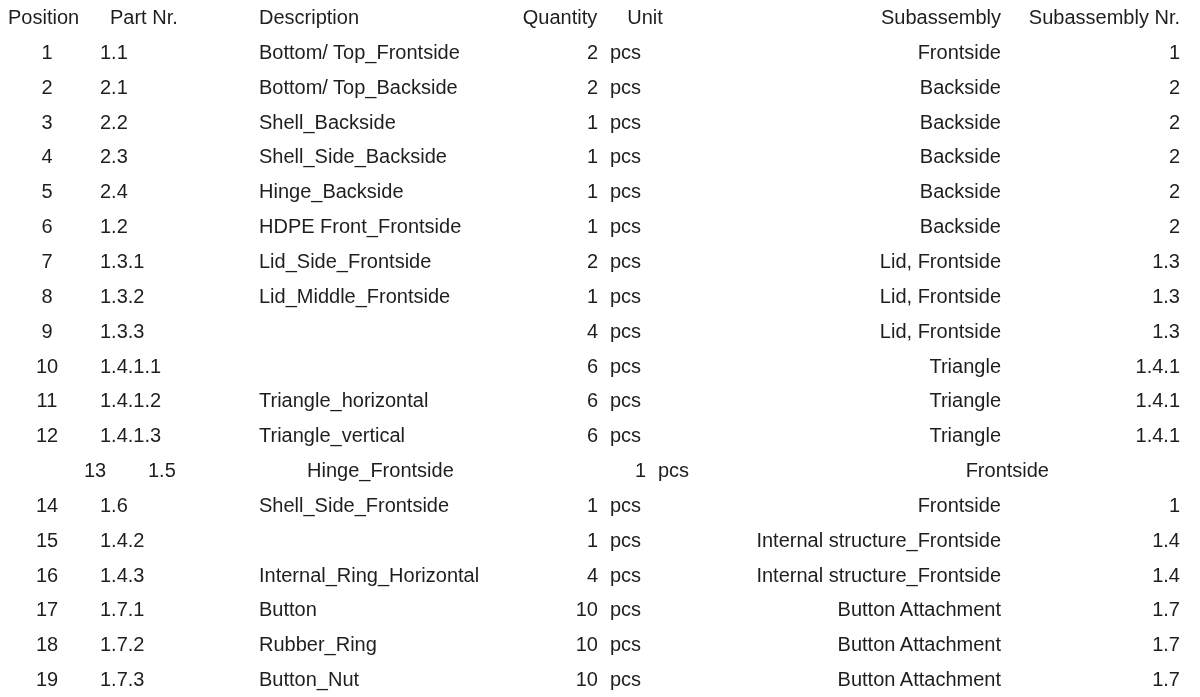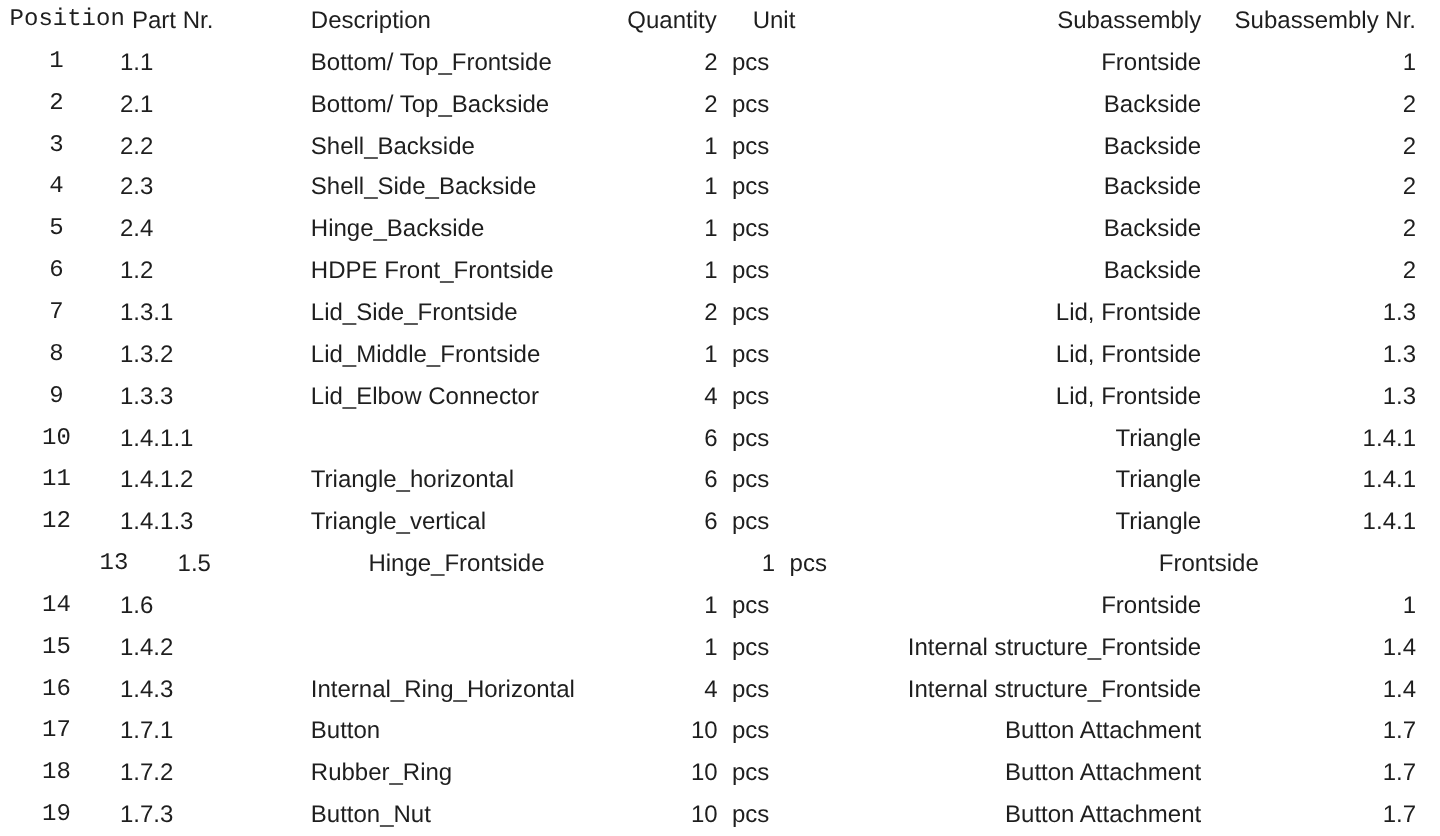--- a/index.html
+++ b/index.html
@@ -26,21 +26,21 @@
   .hrow { top: 0; }
   .cell {
     position: absolute;
     top: 0;
     height: 34.85px;
     line-height: 34.85px;
     white-space: nowrap;
     box-sizing: border-box;
   }
   
-  .c-pos   { left: 6px;    width: 82px;  text-align: center; font-family: Liberation Mono, monospace; }
+  .c-pos   { left: 6px;    width: 82px;  text-align: center; }
   .c-part  { left: 100px;  width: 151px; text-align: left;  }
   .c-desc  { left: 259px;  width: 255px; text-align: left;   }
   .c-qty   { left: 520px;  width: 80px;  text-align: right;  padding-right: 2px; }
   .c-unit  { left: 610px;  width: 70px;  text-align: left;   }
   .c-sub   { left: 716px;  width: 285px; text-align: right;   }
   .c-subnr { left: 1000px; width: 180px; text-align: right;  }
   
   .hrow .c-pos  { text-align: left;   padding-left: 2px;  }
   .hrow .c-part { text-align: left;   padding-left: 10px; }
   .hrow .c-qty  { text-align: center; padding-right: 0;   }
@@ -130,21 +130,20 @@
         <div class="cell c-part">1.3.2</div>
         <div class="cell c-desc">Lid_Middle_Frontside</div>
         <div class="cell c-qty">1</div>
         <div class="cell c-unit">pcs</div>
         <div class="cell c-sub">Lid, Frontside</div>
         <div class="cell c-subnr">1.3</div>
       </div>
       <div class="row" style="top: 313.65px;">
         <div class="cell c-pos">9</div>
         <div class="cell c-part">1.3.3</div>
-        <div class="cell c-desc">Lid_Elbow Connector</div>
         <div class="cell c-qty">4</div>
         <div class="cell c-unit">pcs</div>
         <div class="cell c-sub">Lid, Frontside</div>
         <div class="cell c-subnr">1.3</div>
       </div>
       <div class="row" style="top: 348.5px;">
         <div class="cell c-pos">10</div>
         <div class="cell c-part">1.4.1.1</div>
         <div class="cell c-qty">6</div>
         <div class="cell c-unit">pcs</div>
@@ -174,20 +173,21 @@
         <div class="cell c-part">1.5</div>
         <div class="cell c-desc">Hinge_Frontside</div>
         <div class="cell c-qty">1</div>
         <div class="cell c-unit">pcs</div>
         <div class="cell c-sub">Frontside</div>
         <div class="cell c-subnr">1</div>
       </div>
       <div class="row" style="top: 487.9px;">
         <div class="cell c-pos">14</div>
         <div class="cell c-part">1.6</div>
+        <div class="cell c-desc">Shell_Side_Frontside</div>
         <div class="cell c-qty">1</div>
         <div class="cell c-unit">pcs</div>
         <div class="cell c-sub">Frontside</div>
         <div class="cell c-subnr">1</div>
       </div>
       <div class="row" style="top: 522.75px;">
         <div class="cell c-pos">15</div>
         <div class="cell c-part">1.4.2</div>
         <div class="cell c-qty">1</div>
         <div class="cell c-unit">pcs</div>

